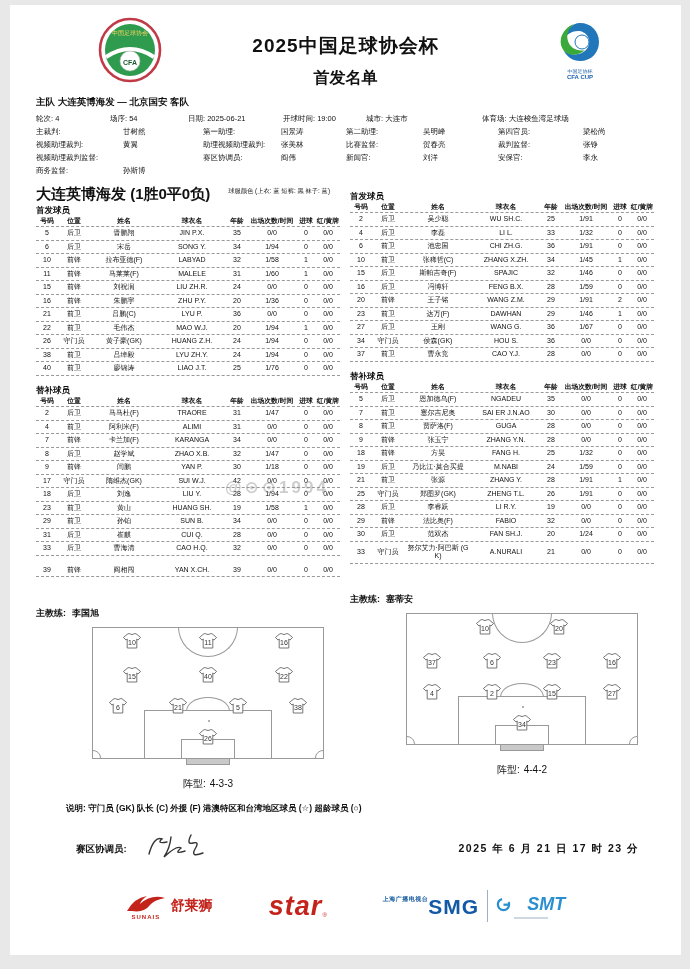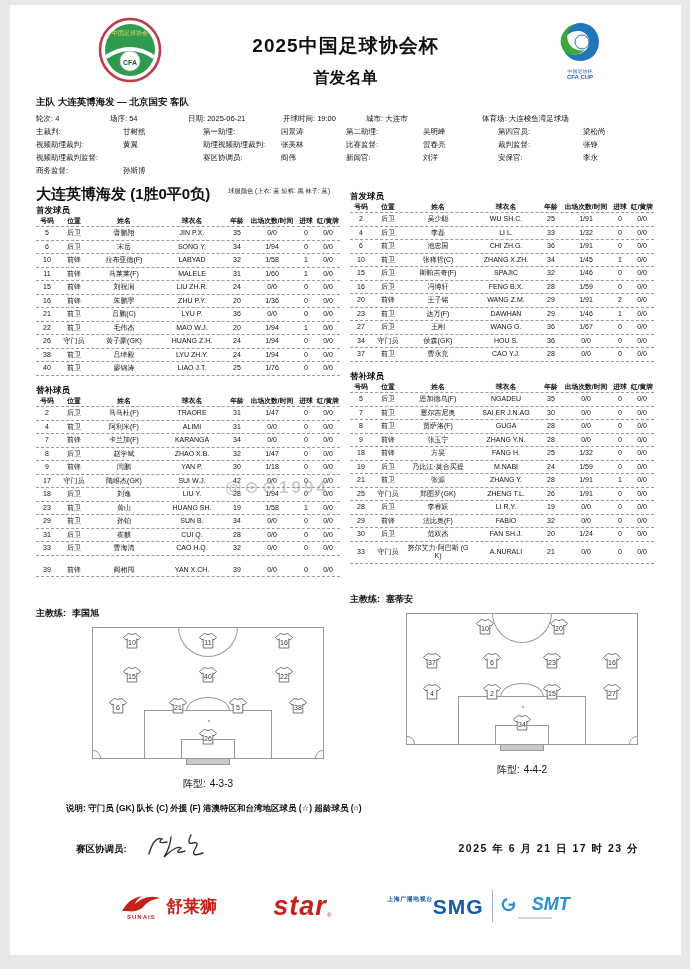--- a/index.html
+++ b/index.html
@@ -71,21 +71,21 @@
 
   .sig-row{display:flex;align-items:center;margin-top:16px;height:38px}
   .sig-label{font-size:9.5px;font-weight:bold;margin-left:40px}
   .sig-svg{margin-left:12px}
   .sig-date{margin-left:auto;margin-right:16px;font-size:10.5px;font-weight:bold;letter-spacing:1.5px}
 
   .sponsors{display:flex;align-items:center;justify-content:center;gap:56px;margin-top:22px}
   .sp{display:flex;align-items:center}
   .sunais-stack{display:flex;flex-direction:column;align-items:center;margin-right:5px}
   .sunais-en{font-size:6px;color:#c4231b;font-weight:bold;letter-spacing:1px}
-  .sunais-cn{font-size:17px;color:#c4231b;font-weight:bold}
+  .sunais-cn{font-size:14px;color:#c4231b;font-weight:bold}
   .star-txt{font-size:27px;color:#c4231b;font-weight:bold;font-style:italic;letter-spacing:1px}
   .star-reg{font-size:6px;color:#c4231b;align-self:flex-end;margin-bottom:4px}
   .smg-stack{display:flex;flex-direction:row;line-height:1}
   .smg-top{font-size:6px;color:#155a9e;font-weight:bold;letter-spacing:.5px}
   .smg-big{font-size:21px;color:#1259a6;font-weight:bold;letter-spacing:1px}
   .sp-divider{width:1px;height:32px;background:#9ab0c6;margin:0 8px}
   .smt-stack{display:flex;flex-direction:column;align-items:center}
   .smt-row{display:flex;align-items:center;gap:16px}
   .smt-txt{font-size:18px;color:#2a8fd0;font-weight:bold;font-style:italic}
   .smt-sub{width:34px;height:2px;background:#cdd8e2;margin-top:2px}

